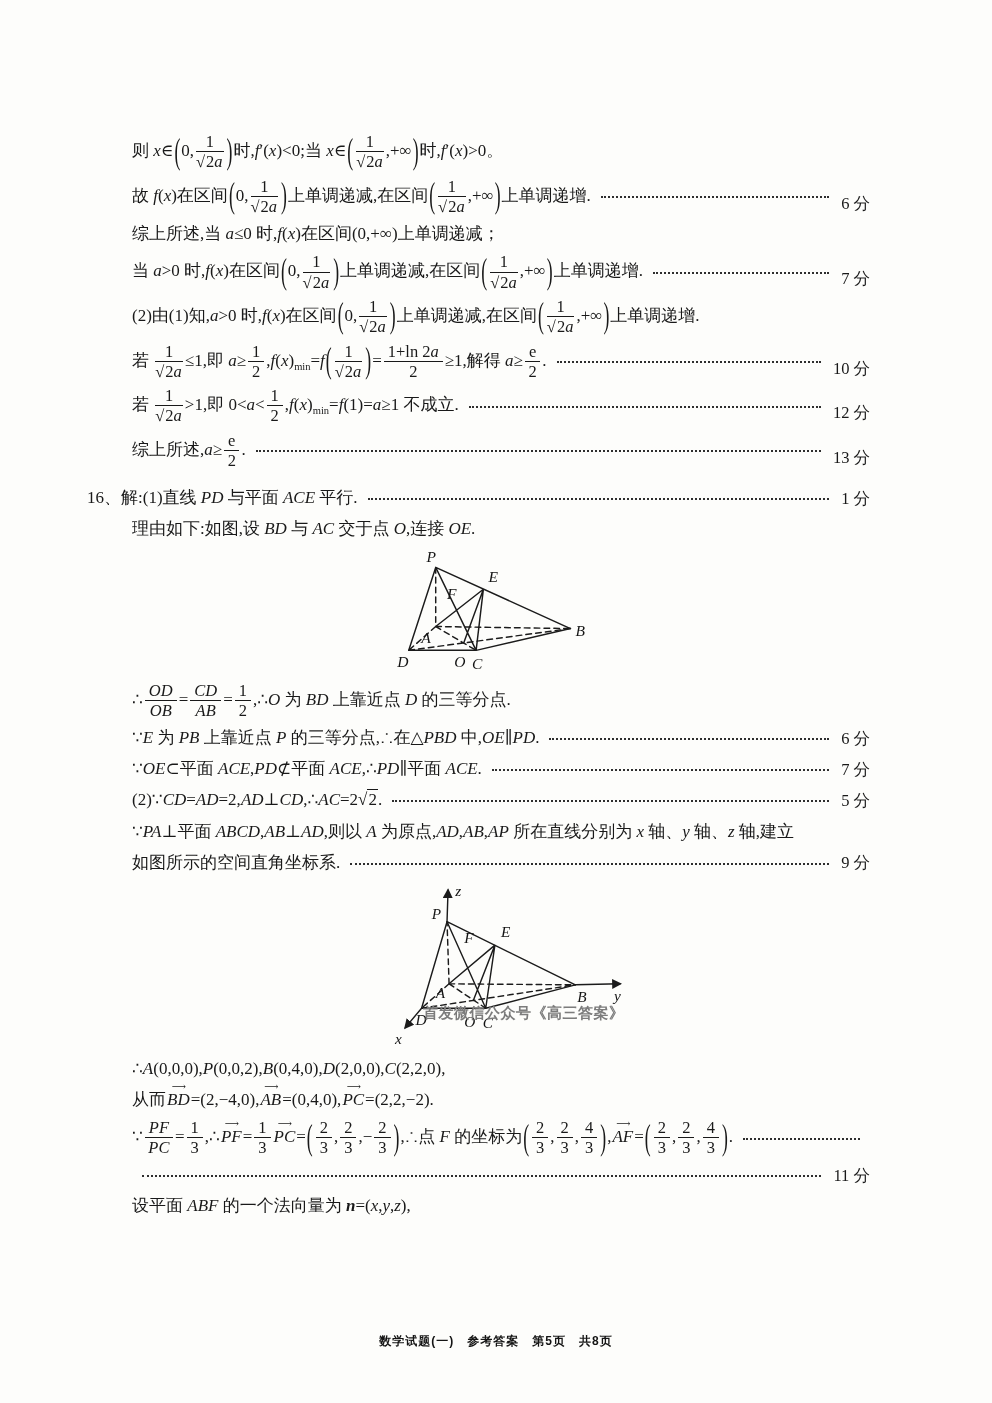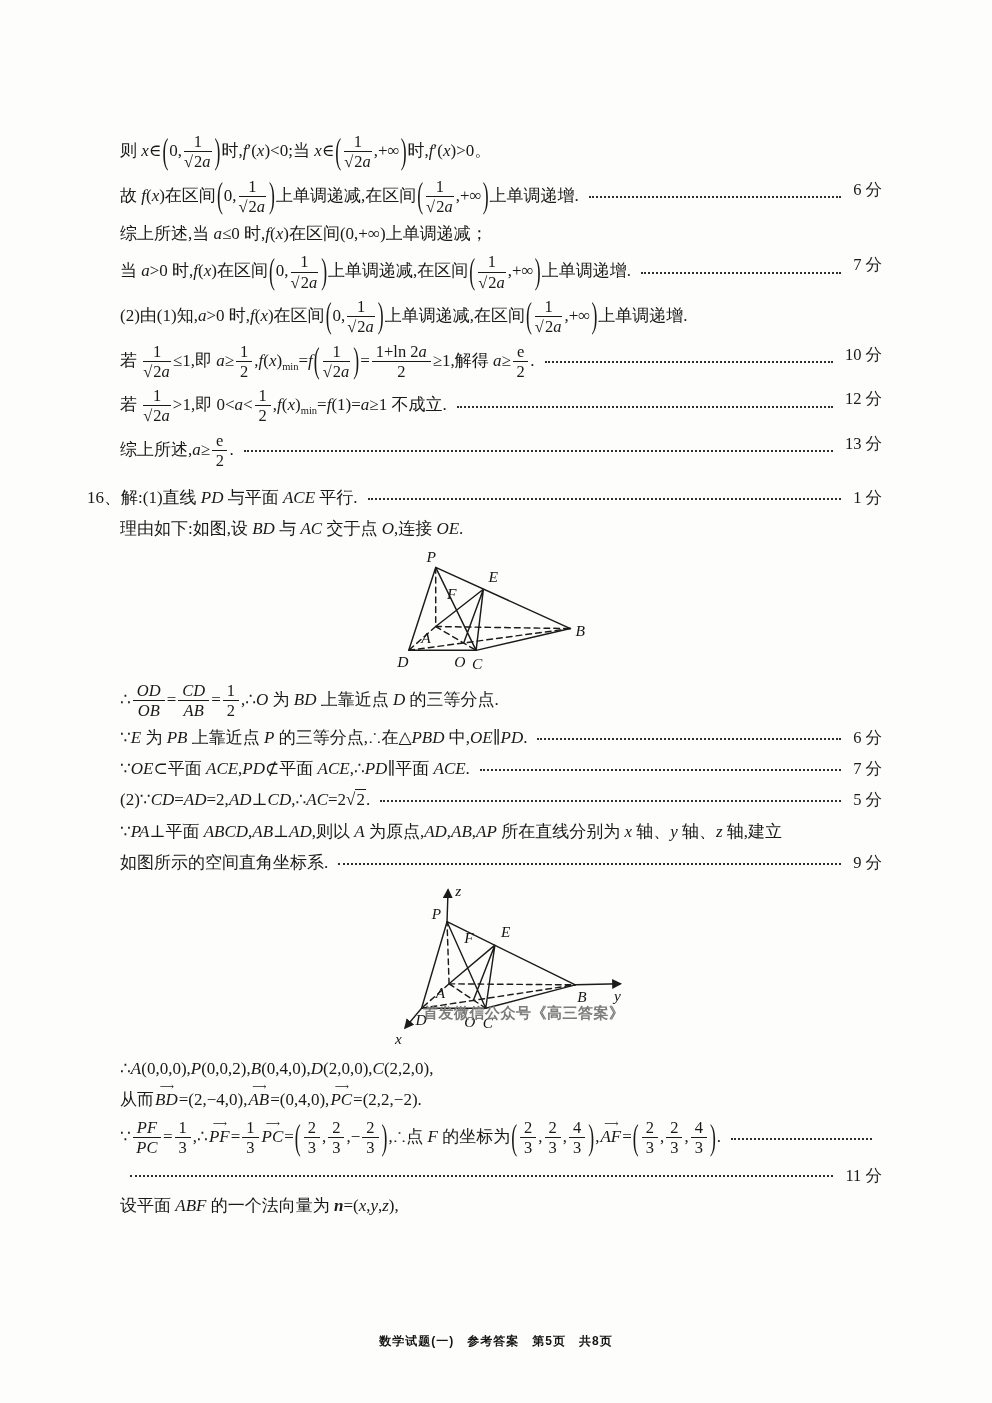--- a/index.html
+++ b/index.html
@@ -1,20 +1,20 @@
 <!DOCTYPE html>
 <html><head>
 <meta charset="utf-8">
 <style>
   html,body{margin:0;padding:0;background:#e8e8e8;}
   .page{position:relative;width:992px;height:1403px;margin:0 auto;background:#fdfdfb;
         font-family:"Liberation Serif","DejaVu Serif",serif;color:#191919;overflow:hidden;}
   .doc{position:absolute;top:0;left:0;width:992px;box-sizing:border-box;
        padding:126px 110px 0 120px;}
-  .line{display:flex;align-items:flex-start;margin:7px 0;font-size:17px;line-height:1.42;}
+  .line{display:flex;align-items:flex-end;margin:7px 12px;font-size:17px;line-height:1.42;}
   .line .content{white-space:nowrap;}
   .line.hang{margin-left:-33px;}
   .line.gap-top{margin-top:17px;}
   .dots{flex:1 1 auto;min-width:14px;border-bottom:2.6px dotted #2e2e2e;height:0;
         align-self:center;margin:2px 10px 0 10px;}
   .score{white-space:nowrap;font-size:16.5px;padding-left:2px;}
   i{font-style:italic;}
   sub{font-size:0.62em;}
   
   .fr{display:inline-block;vertical-align:middle;text-align:center;line-height:1.05;

